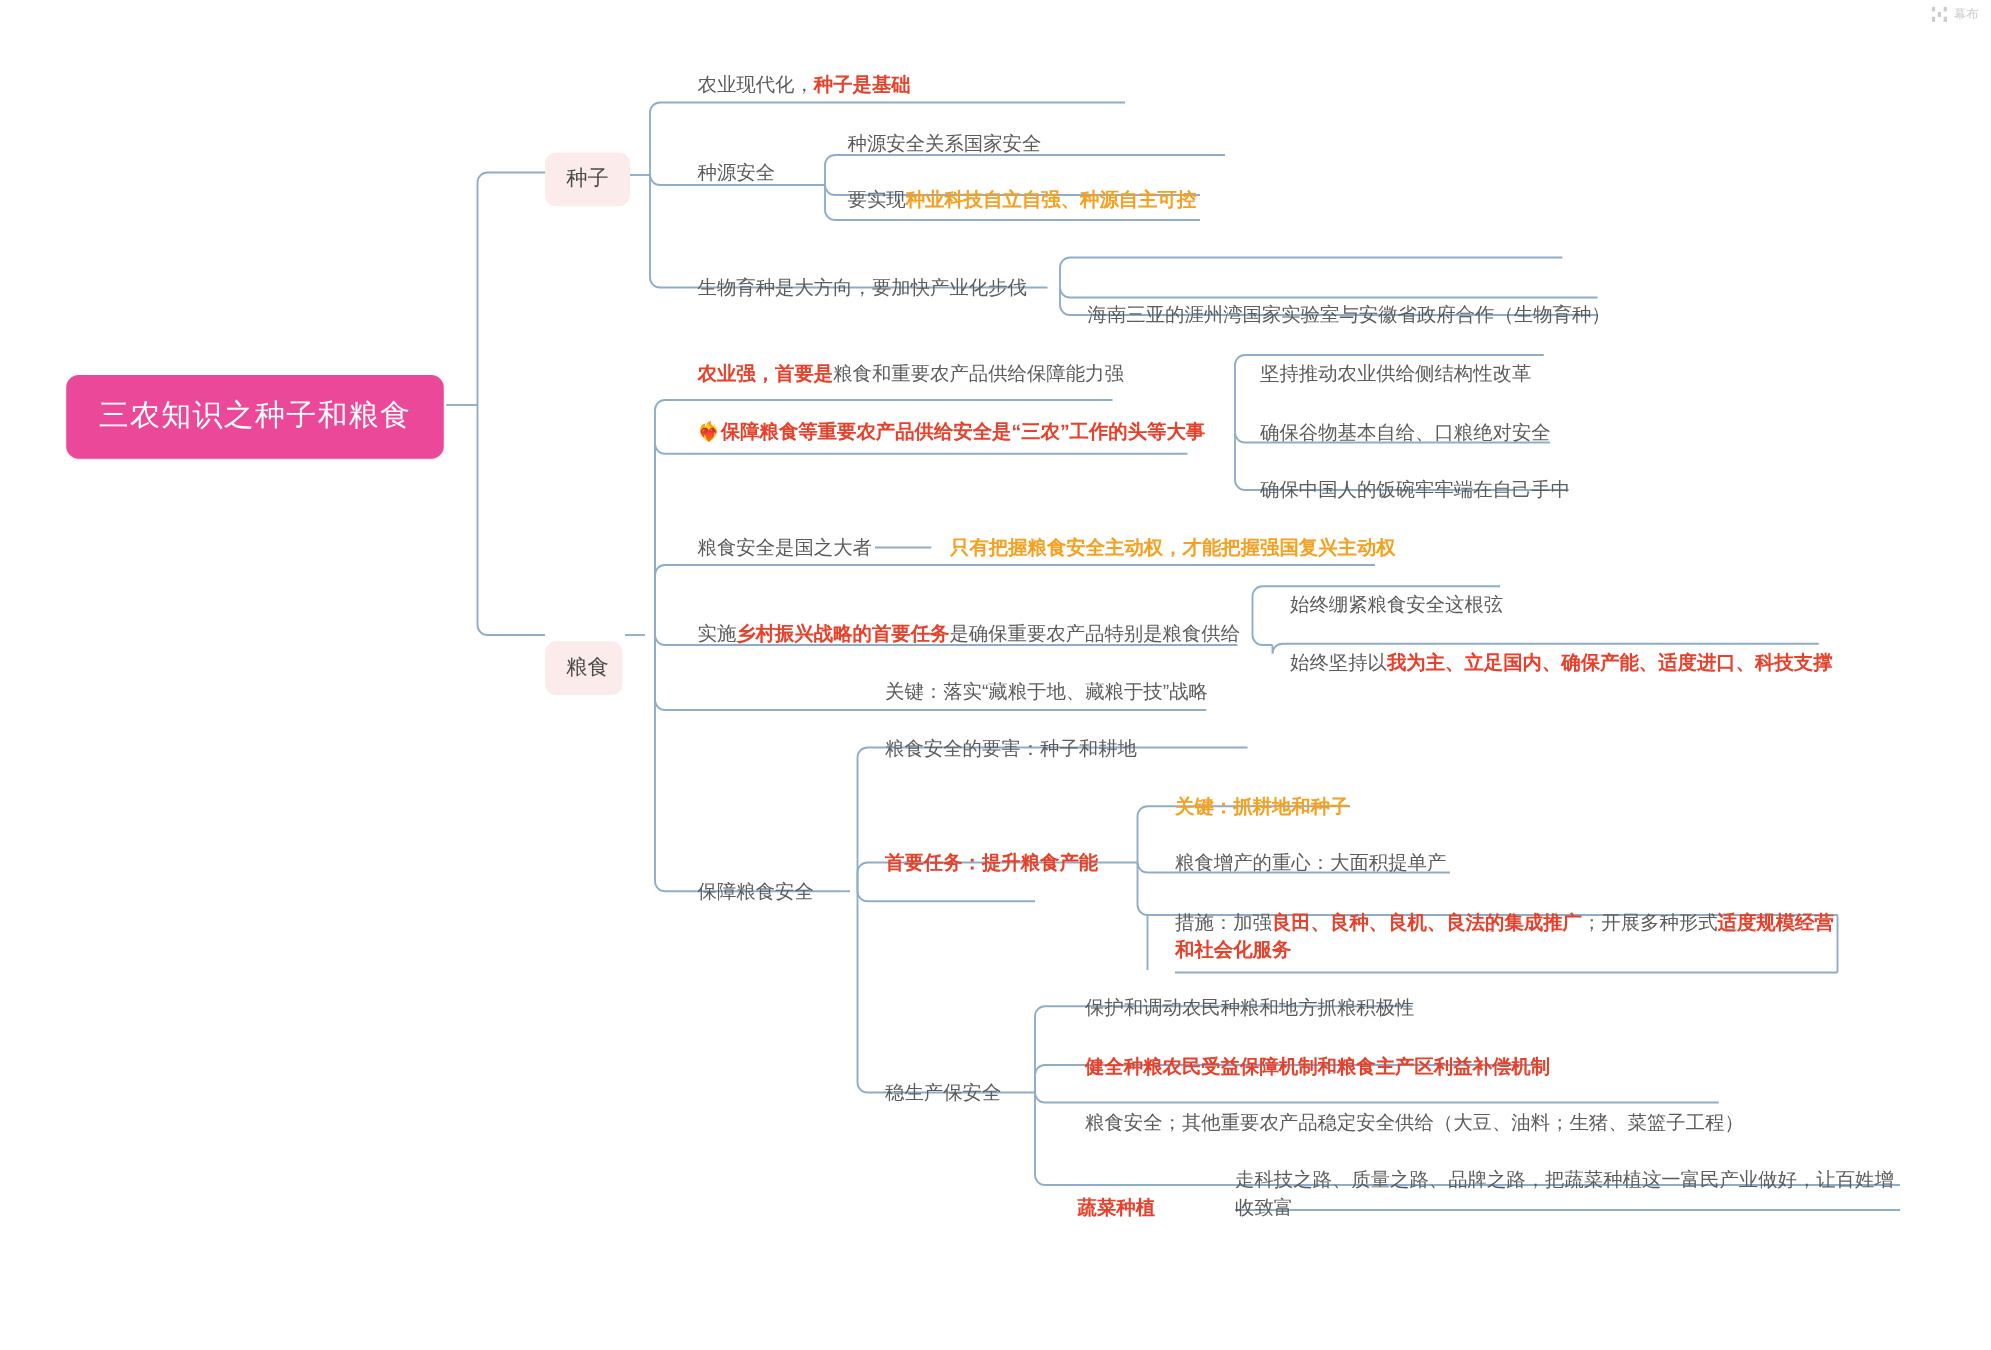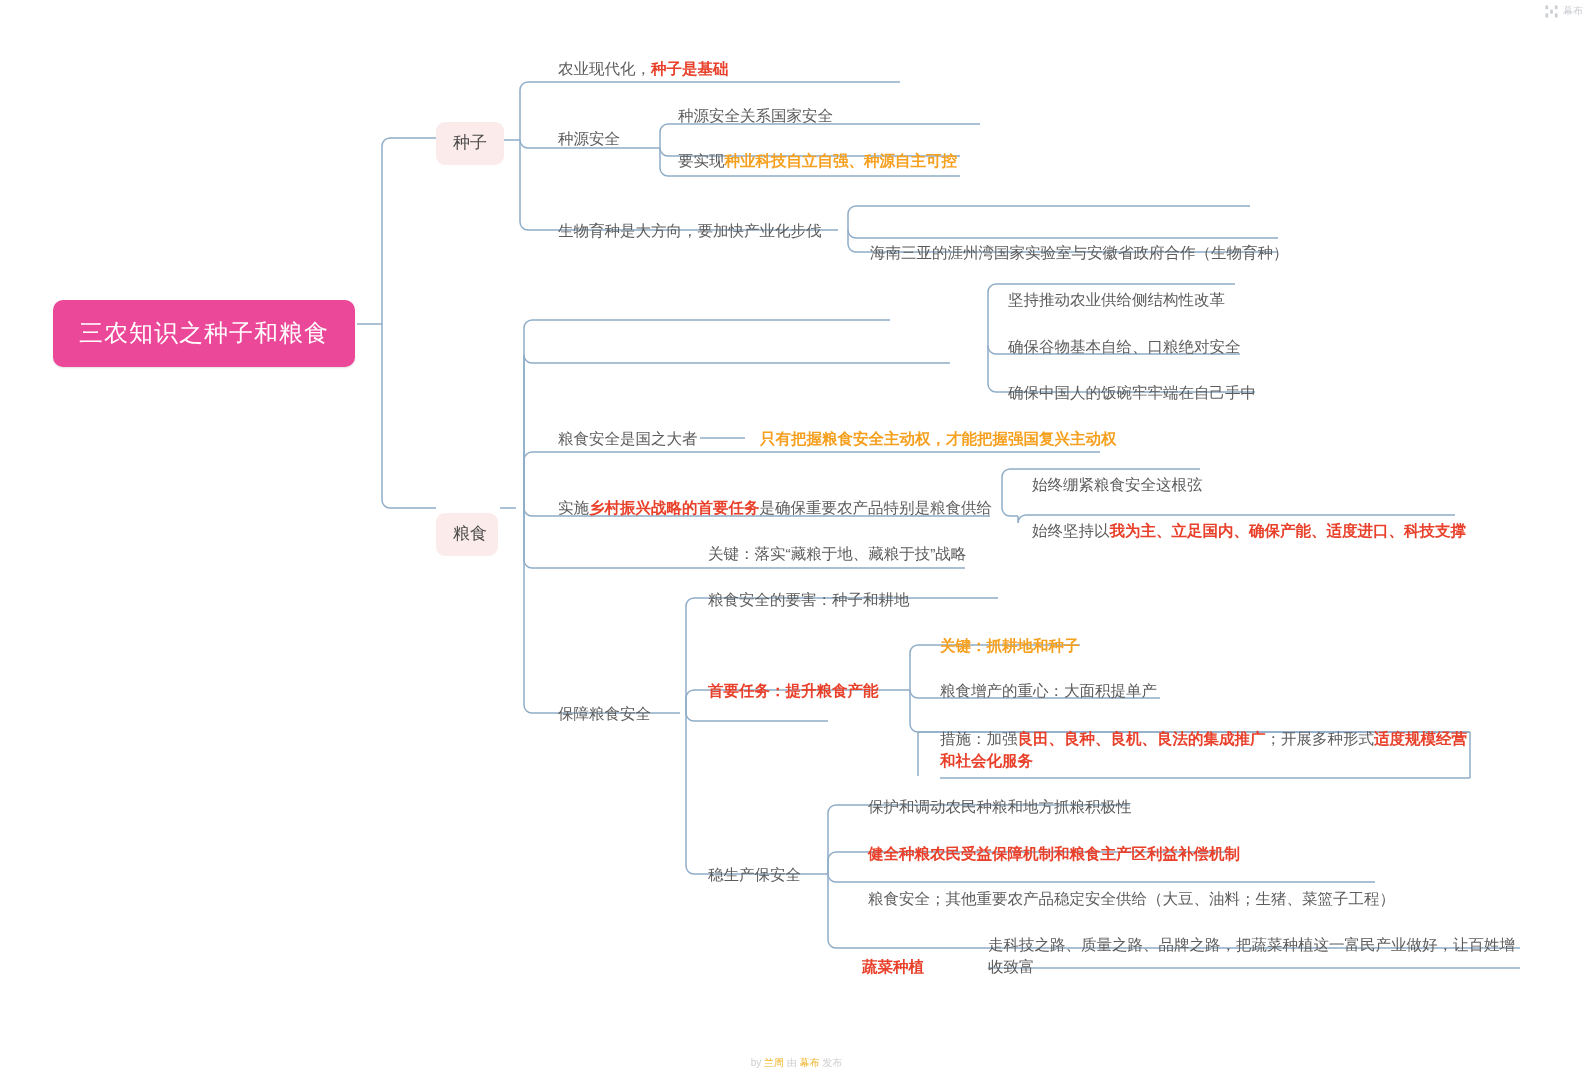--- a/index.html
+++ b/index.html
@@ -148,21 +148,27 @@
     <span class="gray">要实现</span><span class="orange">种业科技自立自强、种源自主可控</span>
   </div>
 
   <div class="node topic" style="left:558px; top:220px;">生物育种是大方向，要加快产业化步伐</div>
 
 
   <div class="node topic" style="left:870px; top:242px;">海南三亚的涯州湾国家实验室与安徽省政府合作（生物育种）</div>
 
   <div class="node pill" style="left:436px; top:513px; width:62px;">粮食</div>
 
-
+  <div class="node topic" style="left:558px; top:289px;">
+    <span class="red">农业强，首要是</span><span class="gray">粮食和重要农产品供给保障能力强</span>
+  </div>
+
+  <div class="node" style="left:558px; top:334px;">
+    <span class="emoji">❤️‍🔥</span><span class="red" style="font-size:15.5px;">保障粮食等重要农产品供给安全是“三农”工作的头等大事</span>
+  </div>
 
   <div class="node topic" style="left:1008px; top:289px;">坚持推动农业供给侧结构性改革</div>
 
   <div class="node topic" style="left:1008px; top:336px;">确保谷物基本自给、口粮绝对安全</div>
 
   <div class="node topic" style="left:1008px; top:382px;">确保中国人的饭碗牢牢端在自己手中</div>
 
   <div class="node topic" style="left:558px; top:428px;">粮食安全是国之大者</div>
 
   <div class="node topic" style="left:760px; top:428px;">
@@ -221,17 +227,14 @@
         <rect x="0.5" y="0.5" width="2.6" height="3.6" fill="#c9ccd1"></rect>
         <rect x="0.5" y="8.4" width="2.6" height="4.1" fill="#c9ccd1"></rect>
         <rect x="5.2" y="4.6" width="2.6" height="4" fill="#c9ccd1"></rect>
         <rect x="9.9" y="0.5" width="2.6" height="3.6" fill="#c9ccd1"></rect>
         <rect x="9.9" y="8.4" width="2.6" height="4.1" fill="#c9ccd1"></rect>
       </svg>
     </span>
     <span>幕布</span>
   </div>
 
-  <div class="footer">
-    <span>by </span><span class="a">兰周</span><span> 由 </span><span class="b">幕布</span><span> 发布</span>
-  </div>
 
 </div>
 
 </body></html>

